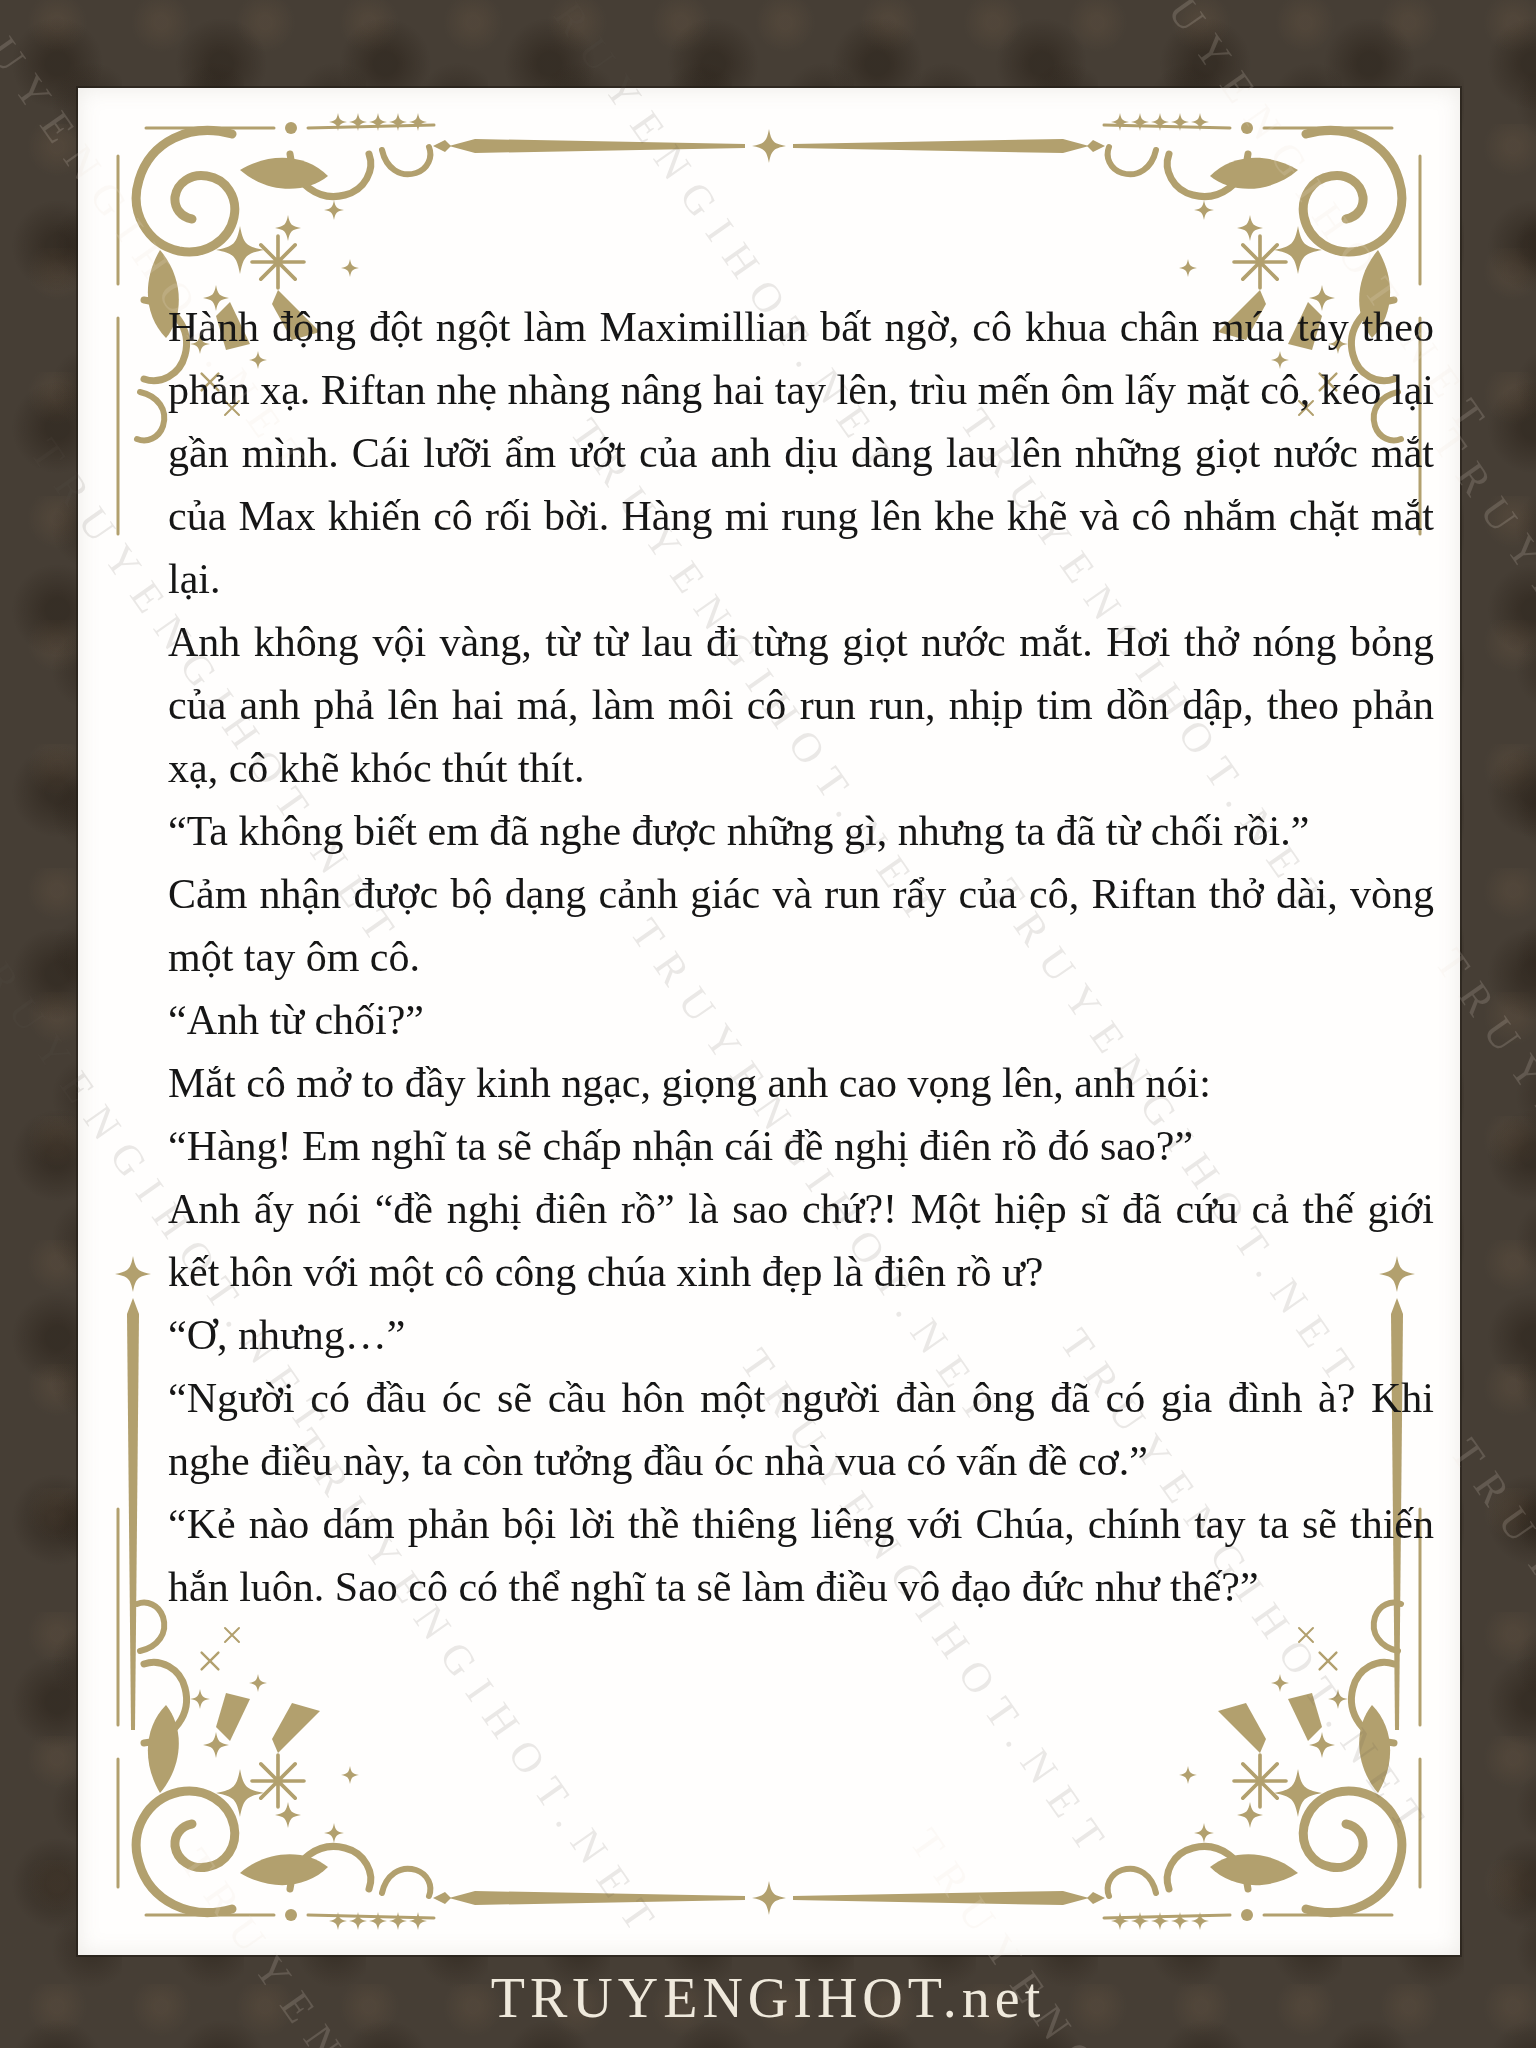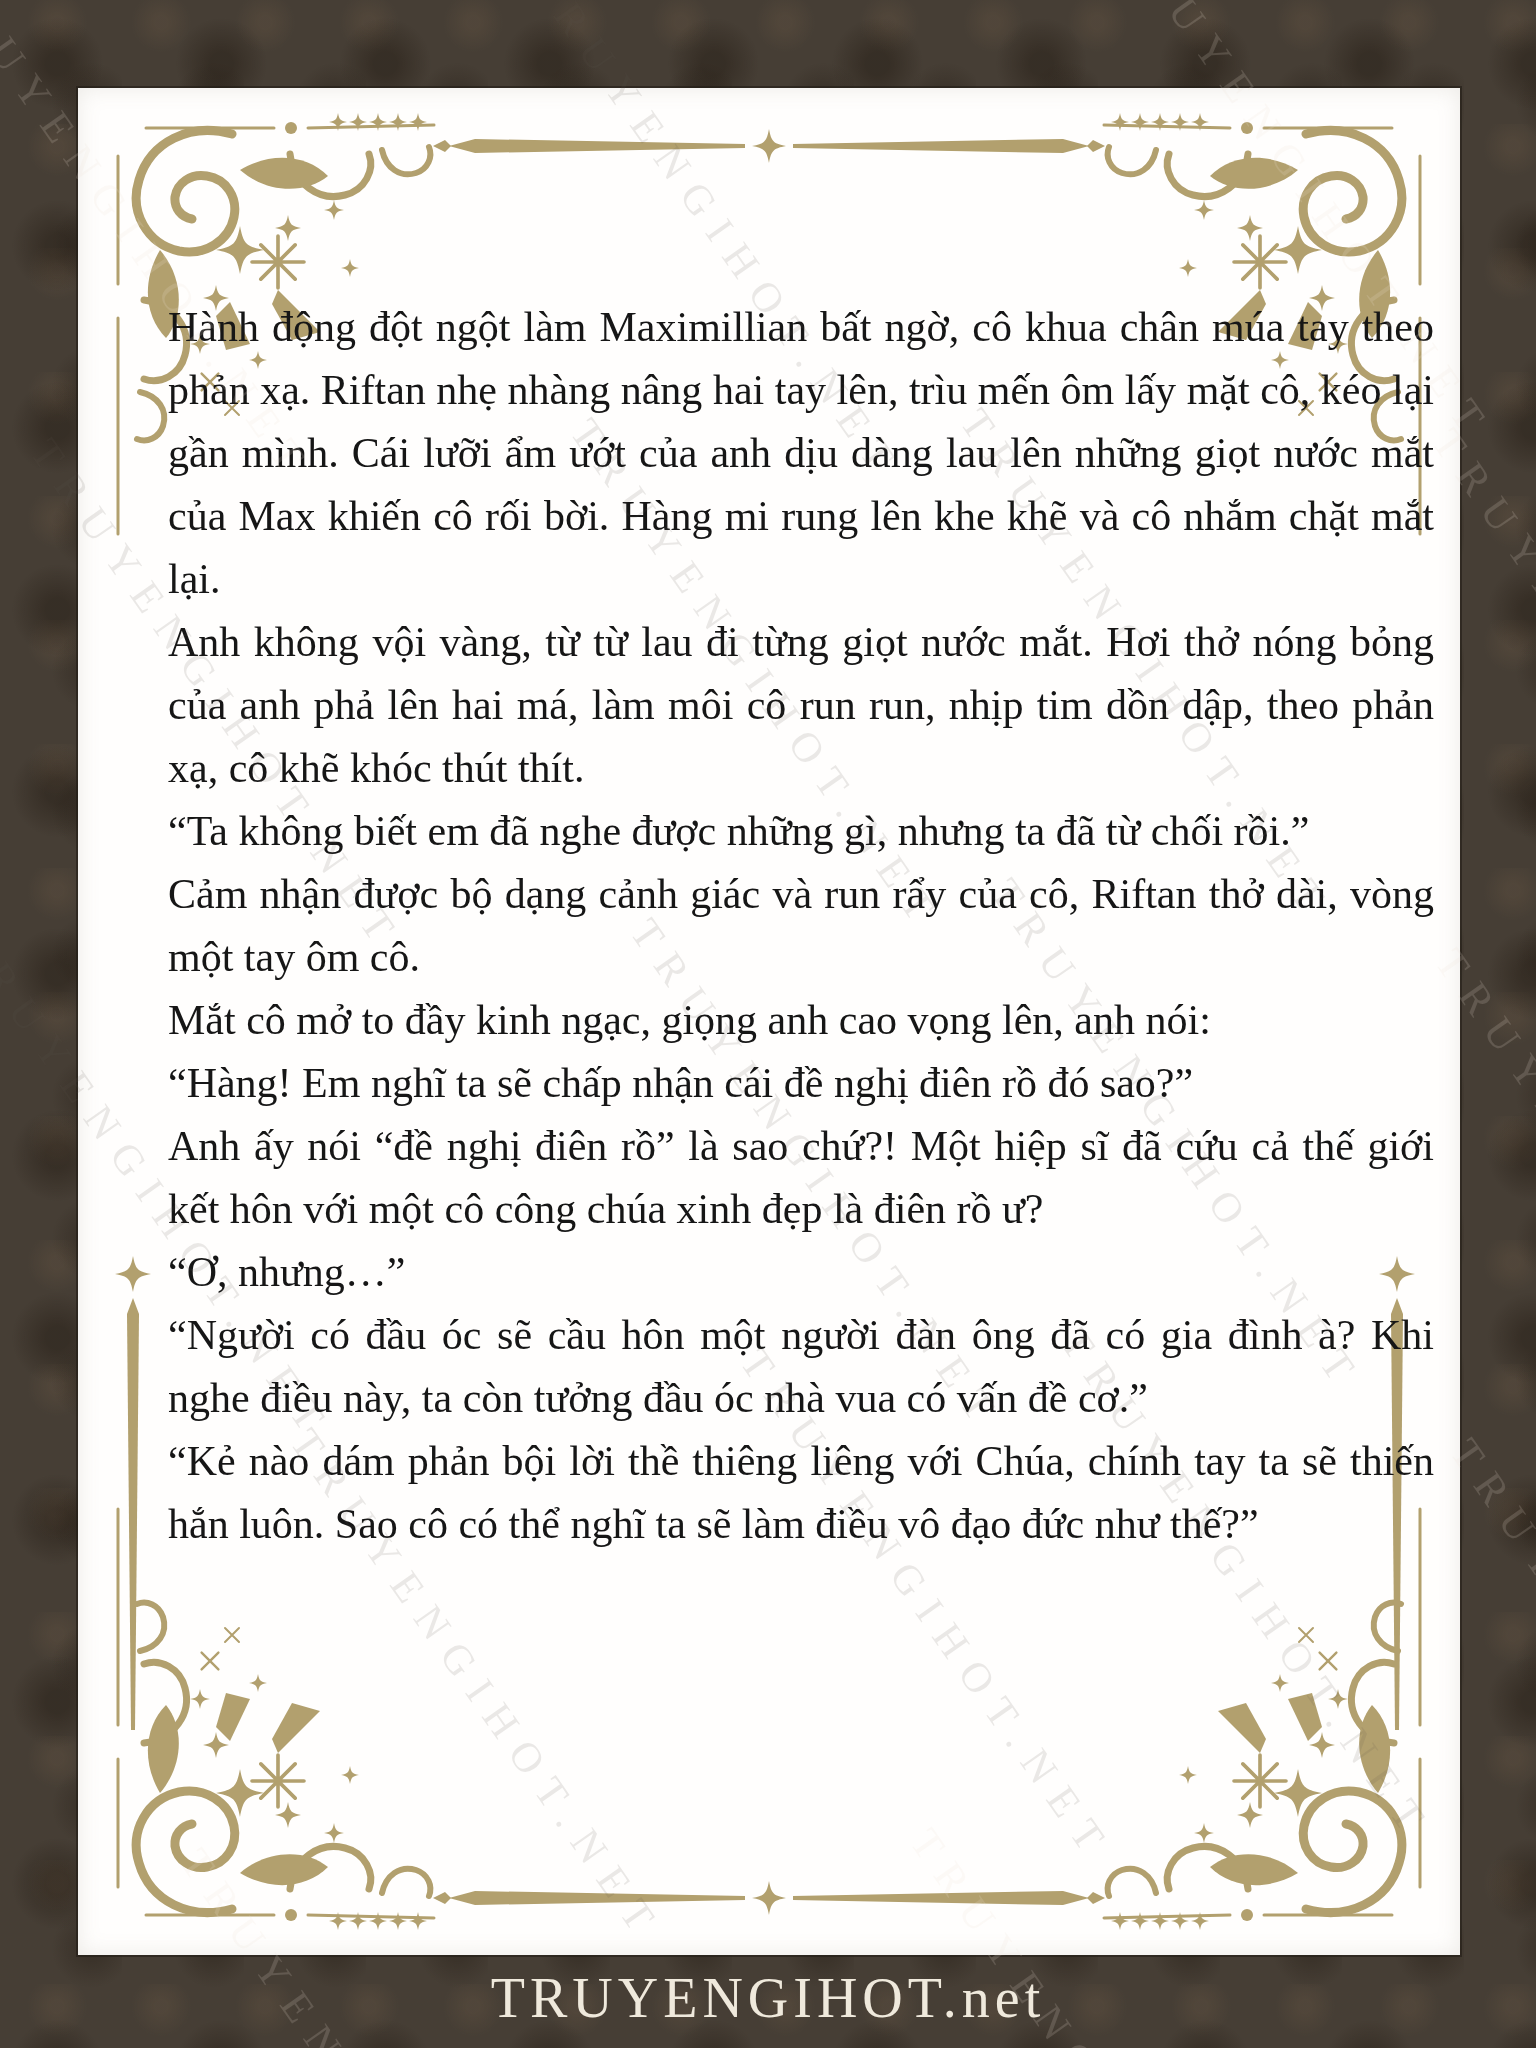--- a/index.html
+++ b/index.html
@@ -153,20 +153,21 @@
     <svg viewBox="0 0 40 500">
         <use href="#vdivart"></use>
       </svg>
   </div>
 
   <div class="story">
       <p>Hành động đột ngột làm Maximillian bất ngờ, cô khua chân múa tay theo phản xạ. Riftan nhẹ nhàng nâng hai tay lên, trìu mến ôm lấy mặt cô, kéo lại gần mình. Cái lưỡi ẩm ướt của anh dịu dàng lau lên những giọt nước mắt của Max khiến cô rối bời. Hàng mi rung lên khe khẽ và cô nhắm chặt mắt lại.</p>
       <p>Anh không vội vàng, từ từ lau đi từng giọt nước mắt. Hơi thở nóng bỏng của anh phả lên hai má, làm môi cô run run, nhịp tim dồn dập, theo phản xạ, cô khẽ khóc thút thít.</p>
       <p>“Ta không biết em đã nghe được những gì, nhưng ta đã từ chối rồi.”</p>
       <p>Cảm nhận được bộ dạng cảnh giác và run rẩy của cô, Riftan thở dài, vòng một tay ôm cô.</p>
+      <p>“Anh từ chối?”</p>
       <p>Mắt cô mở to đầy kinh ngạc, giọng anh cao vọng lên, anh nói:</p>
       <p>“Hàng! Em nghĩ ta sẽ chấp nhận cái đề nghị điên rồ đó sao?”</p>
       <p>Anh ấy nói “đề nghị điên rồ” là sao chứ?! Một hiệp sĩ đã cứu cả thế giới kết hôn với một cô công chúa xinh đẹp là điên rồ ư?</p>
       <p>“Ơ, nhưng…”</p>
       <p>“Người có đầu óc sẽ cầu hôn một người đàn ông đã có gia đình à? Khi nghe điều này, ta còn tưởng đầu óc nhà vua có vấn đề cơ.”</p>
       <p>“Kẻ nào dám phản bội lời thề thiêng liêng với Chúa, chính tay ta sẽ thiến hắn luôn. Sao cô có thể nghĩ ta sẽ làm điều vô đạo đức như thế?”</p>
     </div>
 
   <div class="wm-layer">
       <div class="wm" style="left: 560px; top: -40px;">TRUYENGIHOT.NET</div>

